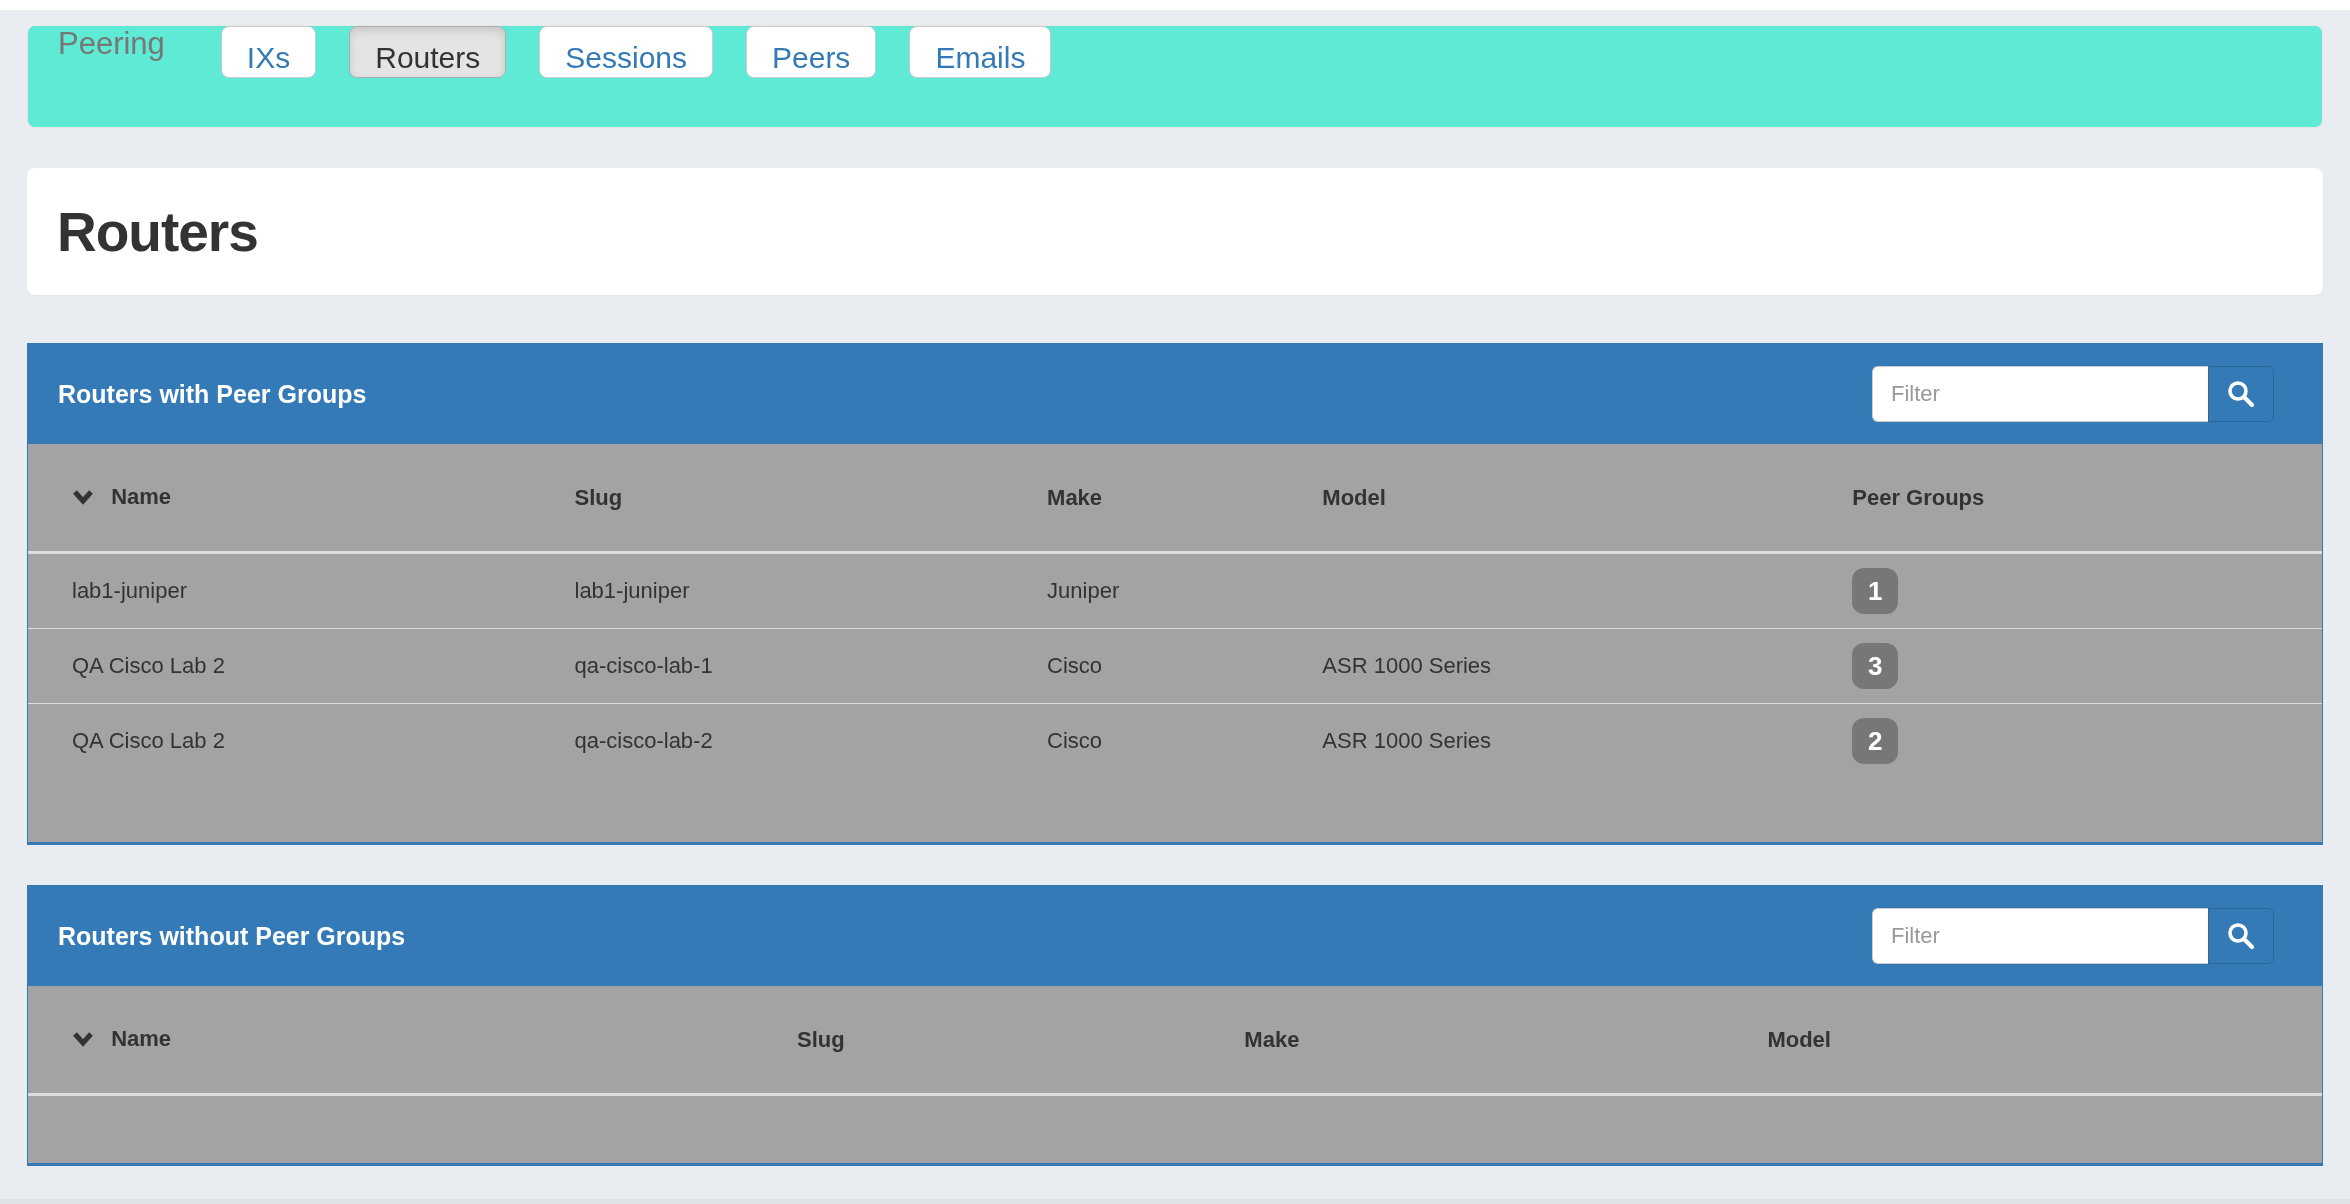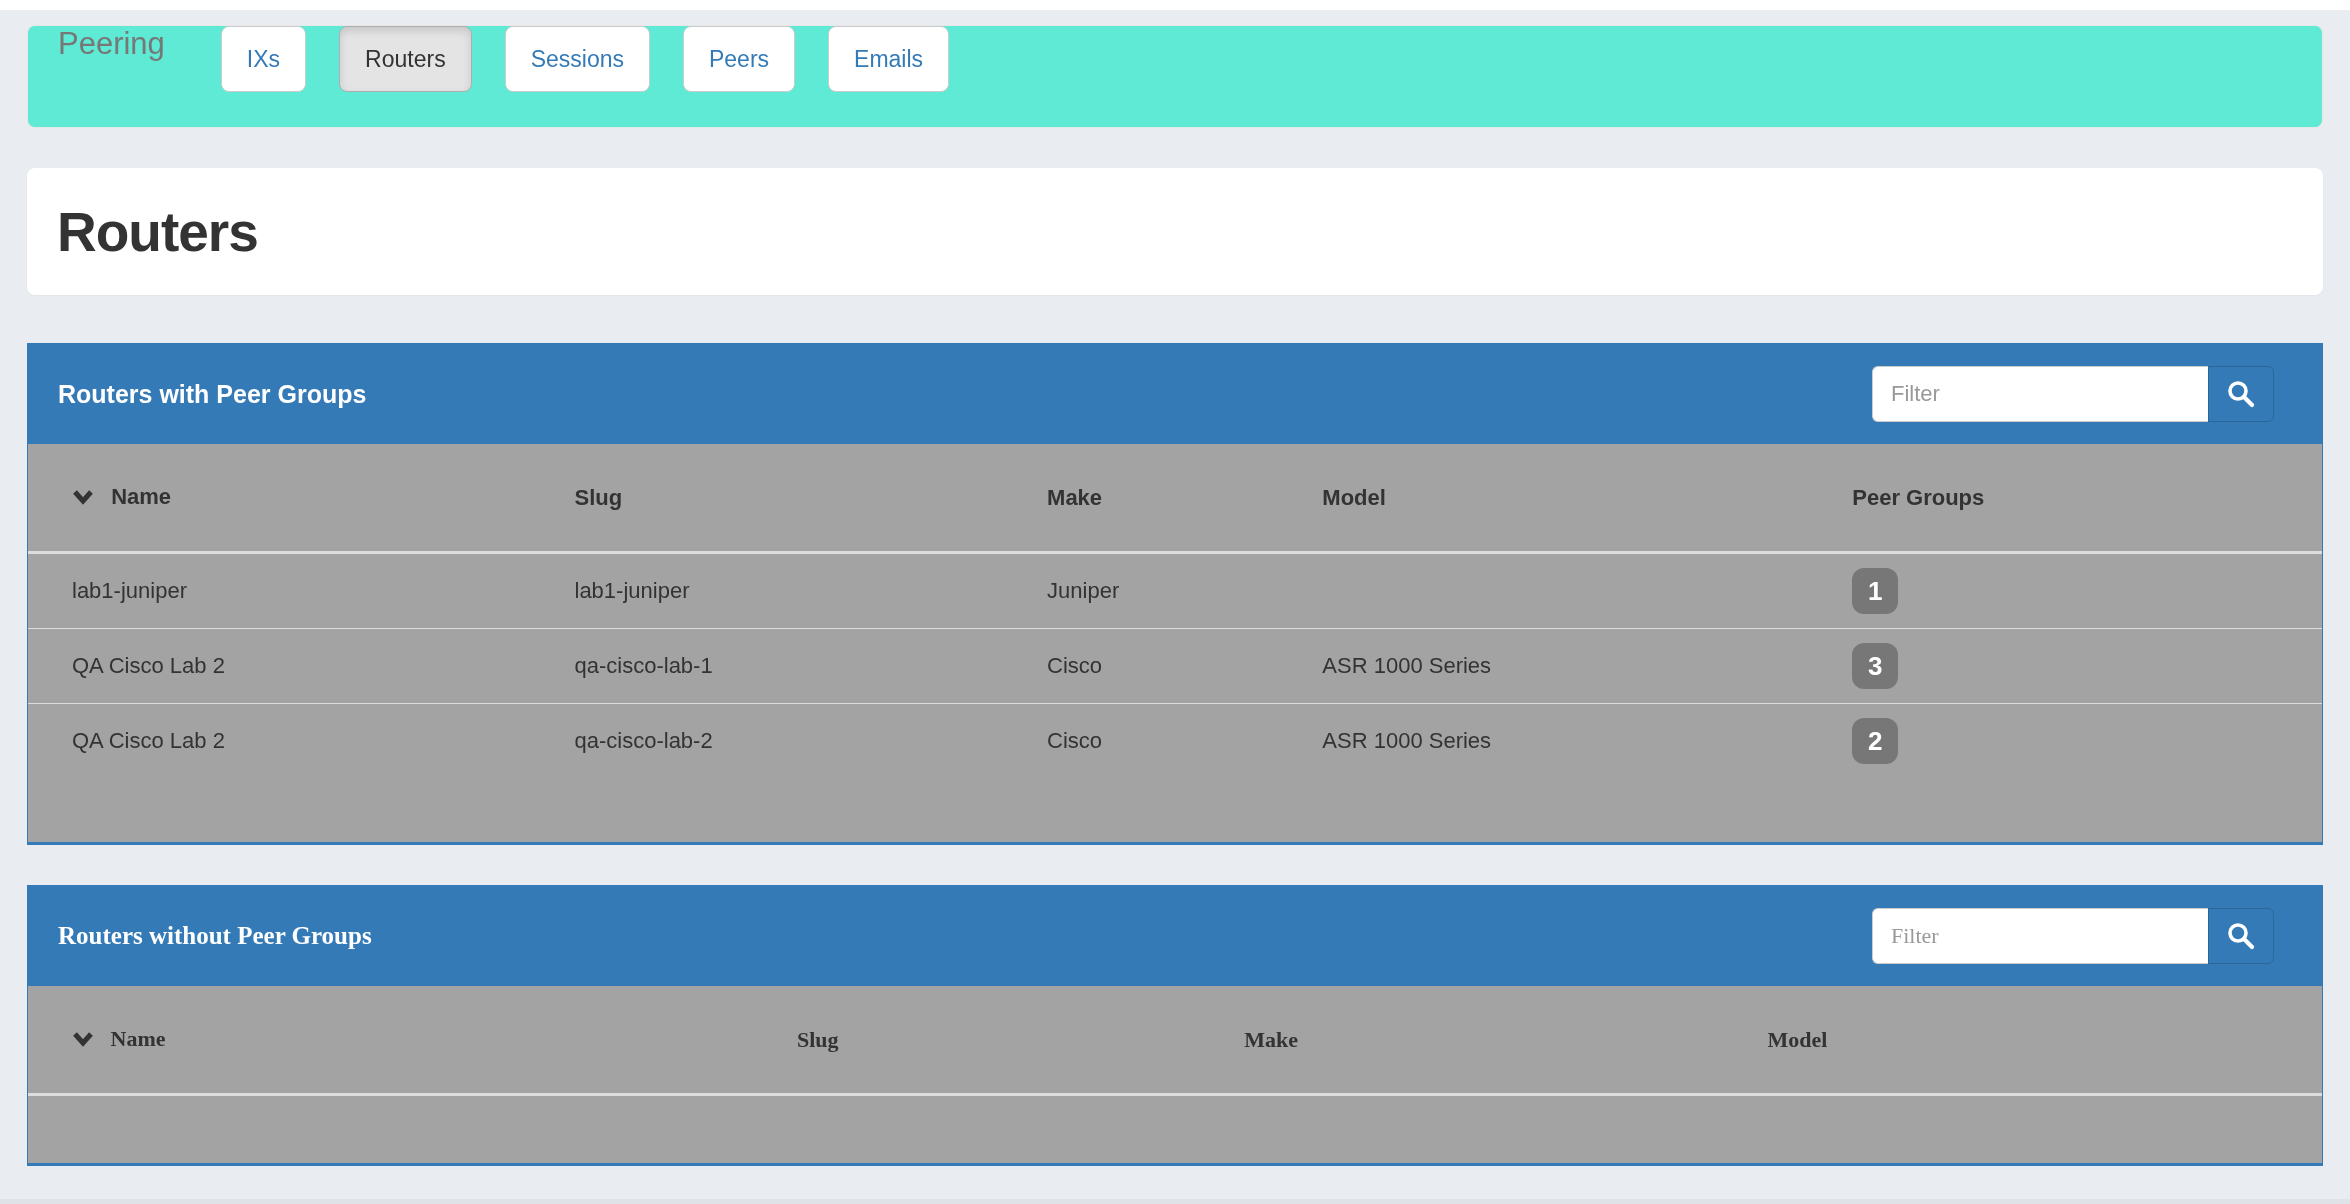--- a/index.html
+++ b/index.html
@@ -27,24 +27,24 @@
     padding: 0 30px;
   }
   .brand {
     font-size: 31px;
     color: #777;
     margin-right: 56px;
     text-decoration: none;
     cursor: pointer;
   }
   .nav-btn {
-    height: 66px;
+    height: 52px;
     padding: 14px 25px;
     margin-right: 33px;
-    font-size: 23px;
+    font-size: 30px;
     font-family: inherit;
     color: #337ab7;
     background: #fff;
     border: 1.5px solid #ccc;
     border-radius: 8px;
     cursor: pointer;
   }
   .nav-btn.active {
     background: #e4e4e4;
     border-color: #adadad;
@@ -84,21 +84,21 @@
 
   
   .panel {
     background: #a3a3a3;
     border: 1.5px solid #337ab7;
     border-bottom-width: 3px;
     border-radius: 0;
     overflow: hidden;
   }
   .panel-1 { margin-top: 48px; }
-  .panel-2 { margin-top: 40px; font-family: Liberation Serif, serif; }
+  .panel-2 { margin-top: 40px; }
   .panel-heading {
     background: #337ab7;
     height: 100px;
     display: flex;
     align-items: center;
     justify-content: space-between;
     padding: 0 48px 0 30px;
   }
   .panel-title {
     color: #fff;

